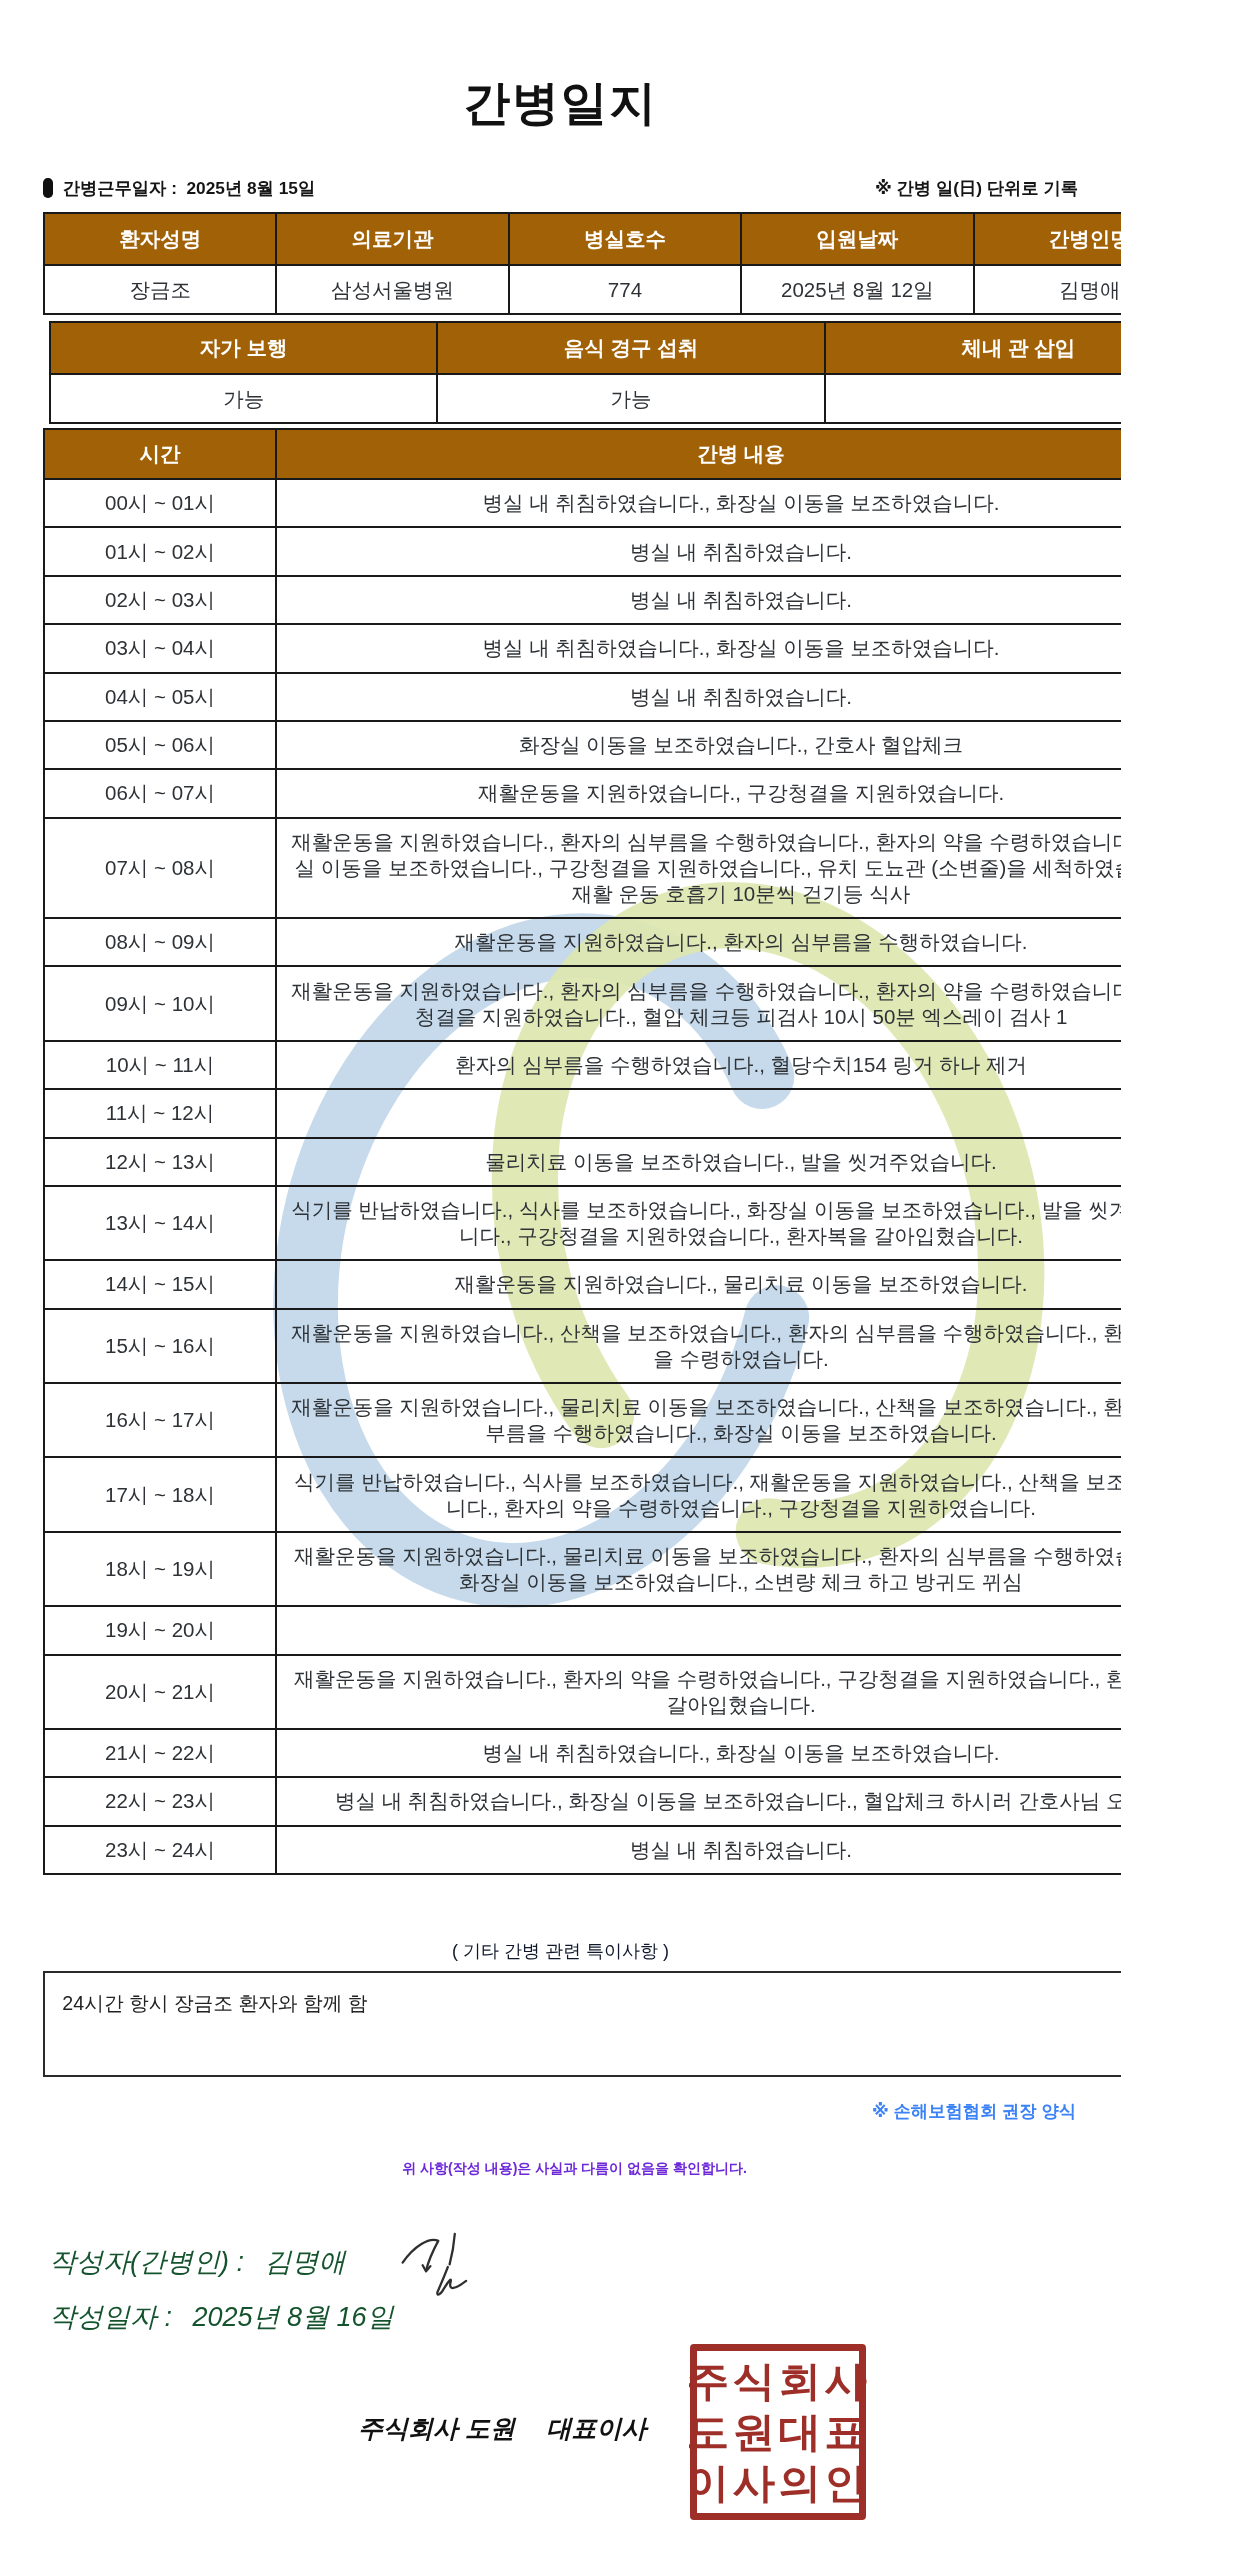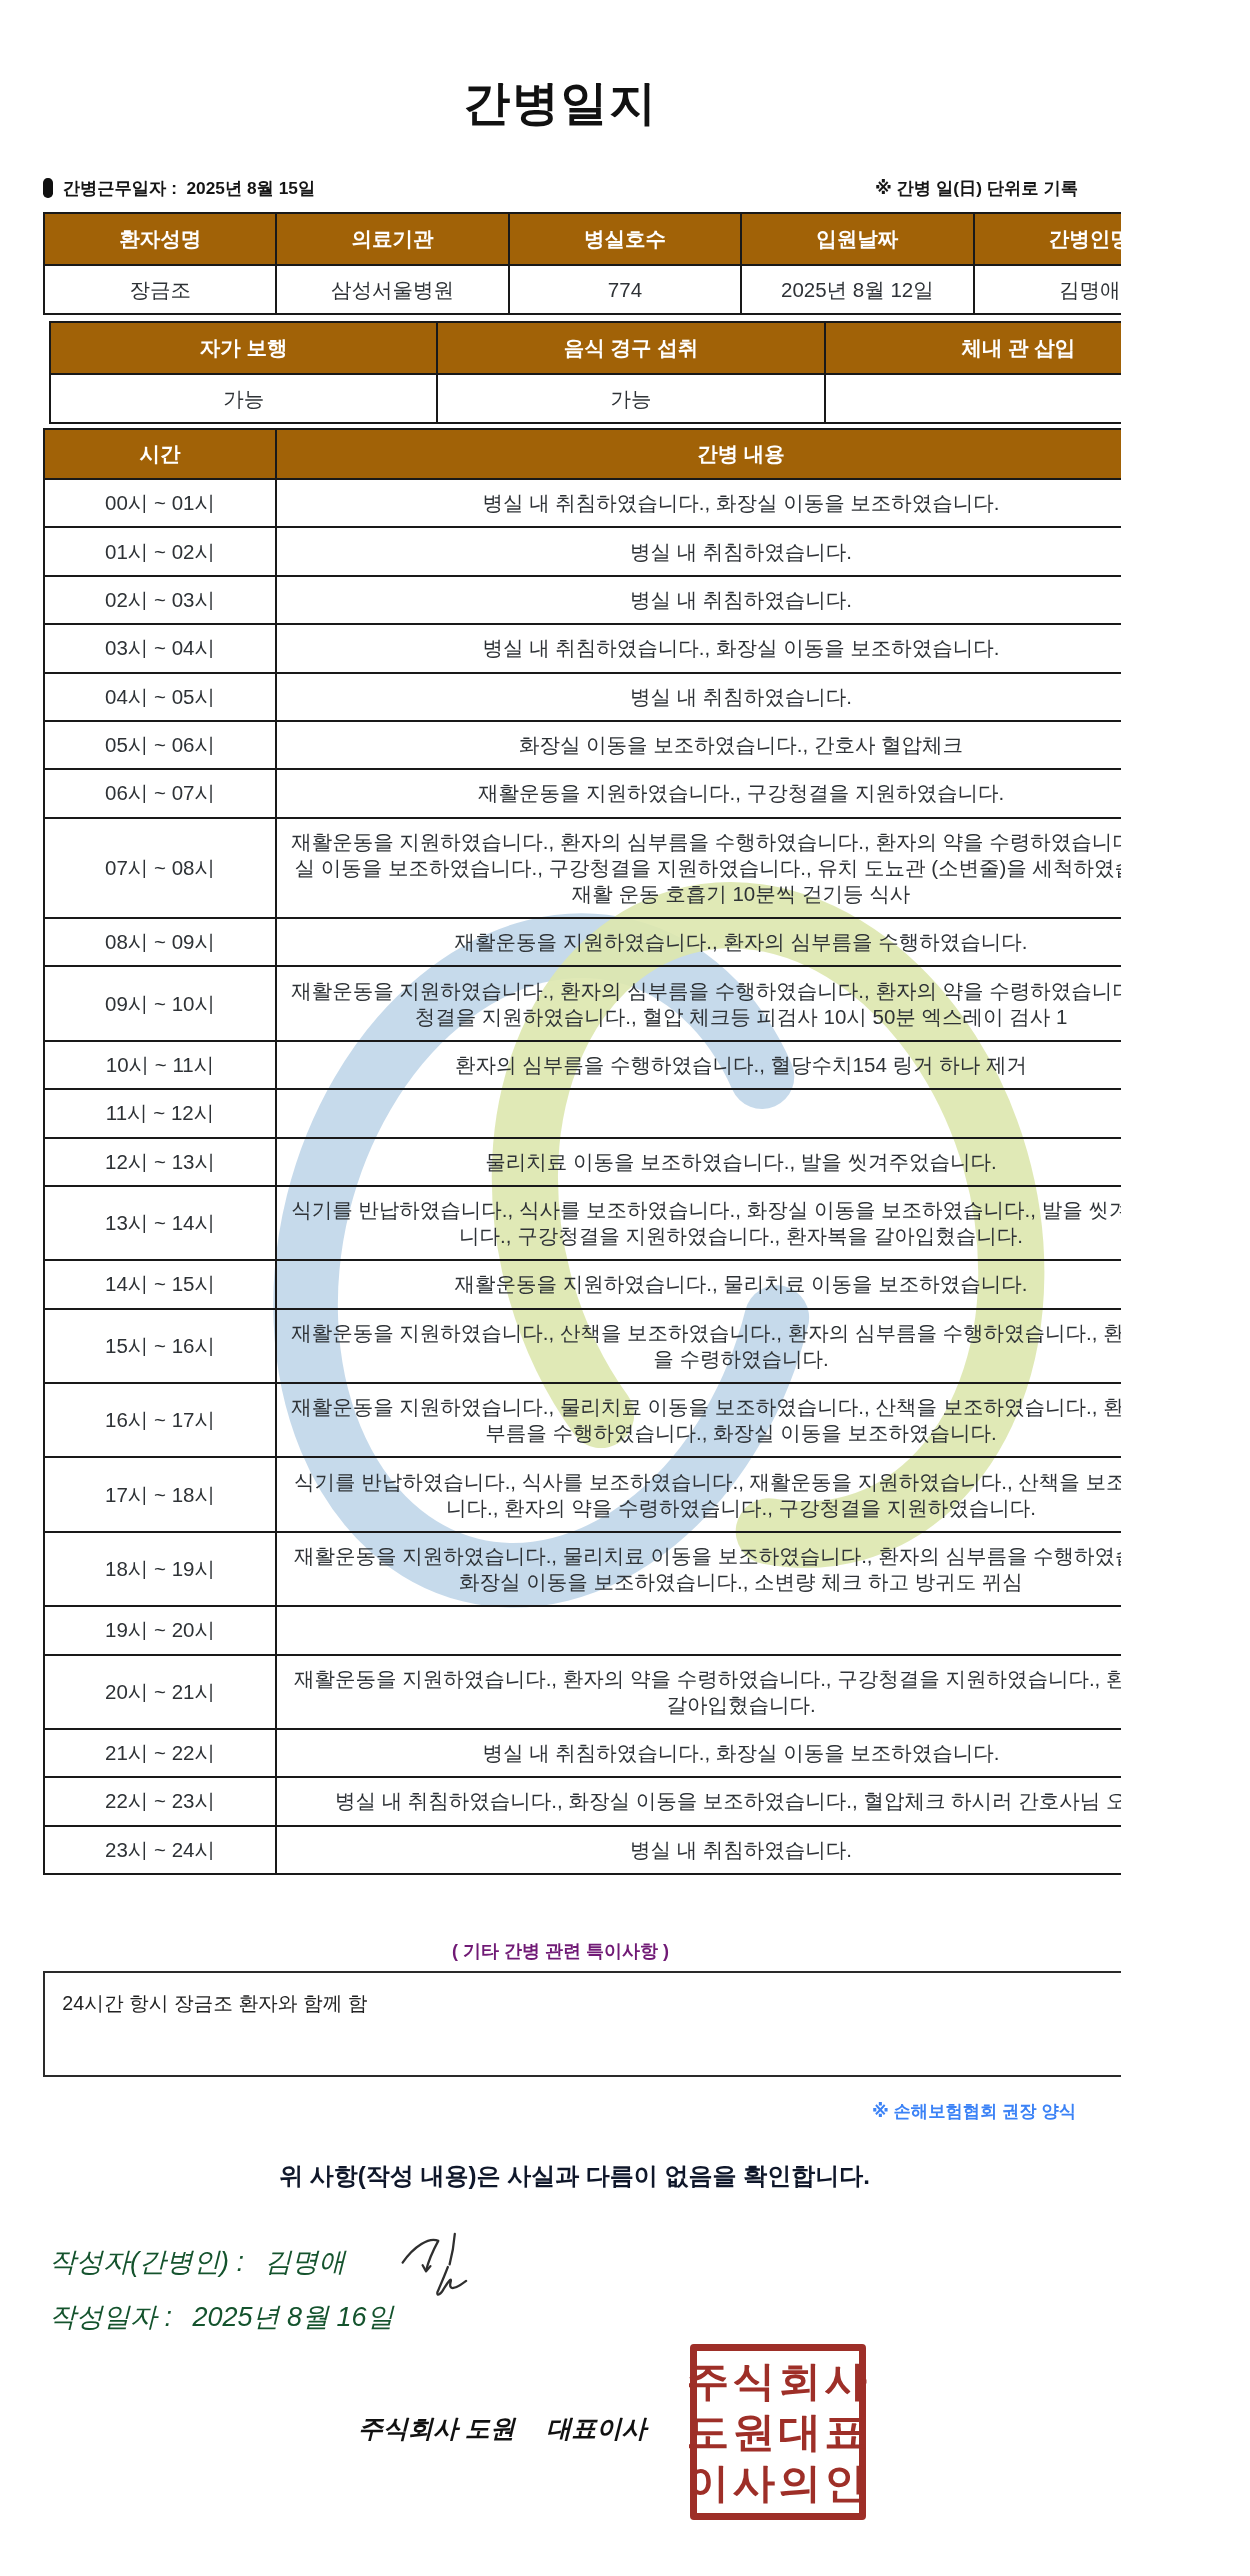--- a/index.html
+++ b/index.html
@@ -33,26 +33,26 @@
   .patient-table td,.condition-table td{height:49px;text-align:center;}
 
   .care-table{top:428px;left:43px;}
   .care-table col.time-col{width:232px;}
   .care-table th{height:50px;}
   .care-table td{padding:10.2px 14px;line-height:26px;}
   .care-table td.time{text-align:center;padding:10.2px 3.2px;white-space:nowrap;}
   .care-table td.content{text-align:center;}
 
   
-  .notes-heading{top:1939px;left:0;right:0;text-align:center;font-size:18px;font-weight:bold;color:#701a75;}
+  .notes-heading{top:1939px;left:0;right:0;text-align:center;font-size:18px;font-weight:normal;color:#0f172a;}
   .notes-box{top:1971px;left:43px;width:1164px;height:106px;border:2.4px solid #2a2a2a;box-sizing:border-box;padding:17.3px 17.3px;font-size:19.7px;color:#222;}
   .form-note{top:2099px;right:45px;font-size:17.3px;font-weight:bold;color:#3b82f6;}
 
   
-  .statement{top:2160px;left:0;right:0;text-align:center;font-size:24px;font-weight:bold;color:#0f172a;padding-left:28px;}
+  .statement{top:2160px;left:0;right:0;text-align:center;font-size:14px;font-weight:bold;color:#6d28d9;padding-left:28px;}
   .writer-line,.date-line{left:49px;font-size:27px;color:#14532d;display:flex;gap:20.5px;font-style:italic;}
   .writer-line{top:2244px;}
   .date-line{top:2299px;}
   .signature{top:2231px;left:400px;}
   .company-line{top:2412px;left:358px;display:flex;gap:31.5px;font-size:25px;font-weight:bold;color:#111;font-style:italic;}
 
   
   .stamp{
     top:2344px;left:690px;width:176px;height:176px;
     border:7px solid #9e2f28;border-radius:3.9px;box-sizing:border-box;

